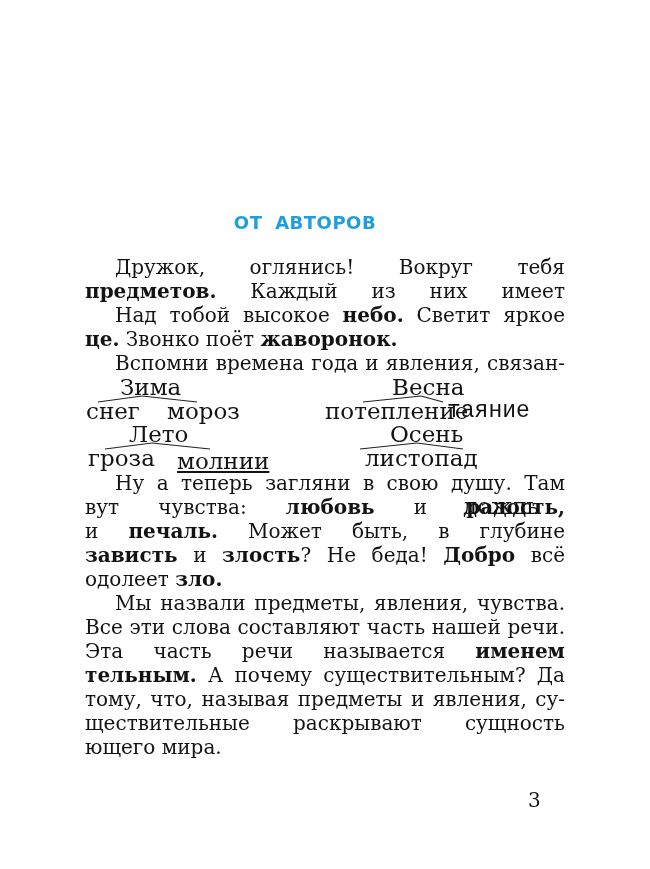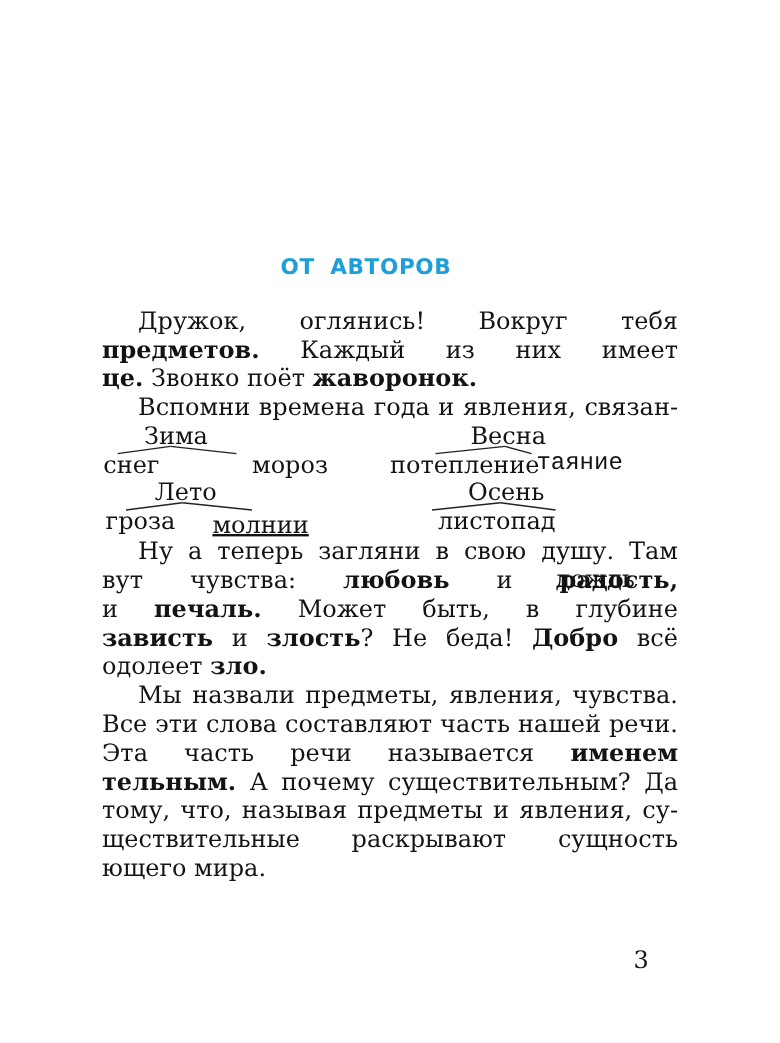--- a/index.html
+++ b/index.html
@@ -55,21 +55,21 @@
   }
   .line b { font-weight: bold; }
   
   .diagram {
     position: relative;
     height: 96px;
   }
   .diagram .word {
     position: absolute;
     white-space: nowrap;
-    font-size: 20px;
+    font-size: 23px;
     line-height: 24px;
   }
   .diagram svg {
     position: absolute;
     left: 0;
     top: 0;
     width: 480px;
     height: 96px;
   }
   .page-number {
@@ -84,20 +84,21 @@
 <body>
 
 <div class="page">
 
   <div class="heading" style="color: rgb(31, 158, 217);">ОТ АВТОРОВ</div>
 
   <div class="body-text">
     <div id="para-group-1">
         <div class="line just indent"><span>Дружок, оглянись! Вокруг тебя множество</span></div>
         <div class="line just"><b>предметов.</b><span> Каждый из них имеет название.</span></div>
+        <div class="line just indent"><span>Над тобой высокое </span><b>небо.</b><span> Светит яркое </span></div>
         <div class="line left"><b>це.</b><span> Звонко поёт </span><b>жаворонок.</b></div>
         <div class="line just indent"><span>Вспомни времена года и явления, связан-</span></div>
       </div>
 
     <div class="diagram">
       <svg viewBox="0 0 480 96">
 
         <line x1="13" y1="27" x2="57" y2="21" stroke="#222" stroke-width="1.2"></line>
         <line x1="57" y1="21" x2="112" y2="27" stroke="#222" stroke-width="1.2"></line>
 
@@ -106,21 +107,21 @@
 
         <line x1="20" y1="74" x2="67" y2="68" stroke="#222" stroke-width="1.2"></line>
         <line x1="67" y1="68" x2="125" y2="74" stroke="#222" stroke-width="1.2"></line>
 
         <line x1="275" y1="74" x2="332" y2="68" stroke="#222" stroke-width="1.2"></line>
         <line x1="332" y1="68" x2="378" y2="74" stroke="#222" stroke-width="1.2"></line>
       </svg>
 
       <span class="word" style="left:35px;  top:0;">Зима</span>
       <span class="word" style="left:1px;   top:24px;">снег</span>
-      <span class="word" style="left:82px;  top:24px;margin-left:43px;">мороз</span>
+      <span class="word" style="left:82px;  top:24px;">мороз</span>
 
       <span class="word" style="left:307px; top:0;">Весна</span>
       <span class="word" style="left:240px; top:24px;">потепление</span>
       <span class="word" style="left:362px; top:24px;font-family:Liberation Mono, monospace;">таяние</span>
 
       <span class="word" style="left:44px;  top:47px;">Лето</span>
       <span class="word" style="left:3px;   top:71px;">гроза</span>
       <span class="word" style="left:92px;  top:74px;text-decoration:underline;">молнии</span>
 
       <span class="word" style="left:305px; top:47px;">Осень</span>

